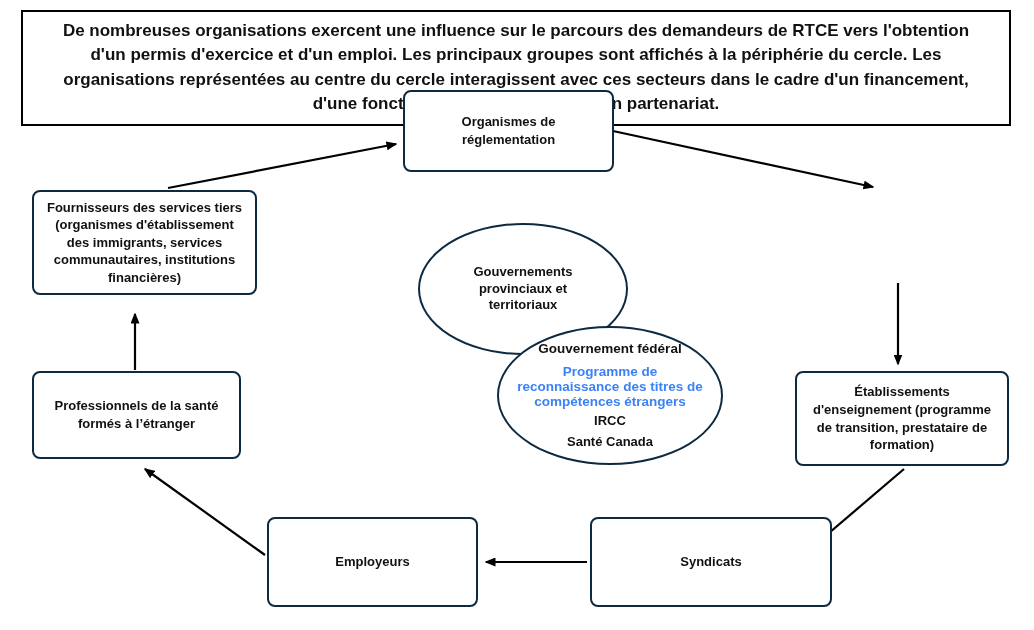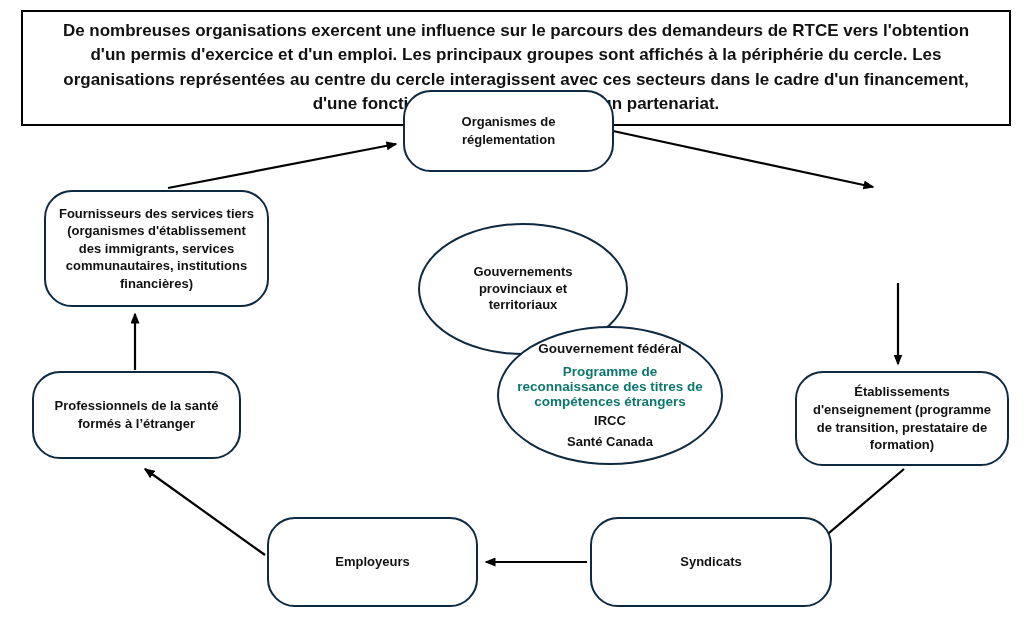--- a/index.html
+++ b/index.html
@@ -9,40 +9,40 @@
     overflow:hidden;
   }
   #header-box{
     position:absolute;left:21px;top:10px;width:990px;box-sizing:border-box;
     border:2.5px solid #000;background:#fff;
     padding:7px 28px;text-align:center;
     font-size:17px;line-height:1.44;
   }
   .node{
     position:absolute;box-sizing:border-box;background:#fff;
-    border:2.5px solid #0e2a41;border-radius:28px;
+    border:2.5px solid #0e2a41;border-radius:8px;
     display:flex;align-items:center;justify-content:center;
     text-align:center;font-size:13px;line-height:1.35;
     padding:6px 9px;z-index:2;
   }
   .ellipse{
     position:absolute;box-sizing:border-box;background:#fff;
     border:2.5px solid #0e2a41;border-radius:50%;
     display:flex;align-items:center;justify-content:center;
     text-align:center;font-size:13px;line-height:1.3;
   }
   .ellipse .inner{margin:0 auto;}
   #ellipse-provincial{left:418px;top:223px;width:210px;height:132px;z-index:3;}
   #ellipse-provincial .inner{width:150px;}
   #ellipse-surveillance{left:322px;top:320px;width:193px;height:143px;z-index:4;}
   #ellipse-surveillance .inner{width:140px;}
   #ellipse-federal{left:497px;top:326px;width:226px;height:139px;z-index:5;}
   #ellipse-federal .inner{width:186px;}
   #ellipse-federal .fed-title{display:block;font-size:13.5px;margin-bottom:6px;}
-  #ellipse-federal .fed-program{display:block;color:#0f766e;font-size:13.5px;line-height:1.12;}
+  #ellipse-federal .fed-program{display:block;color:#3b82f6;font-size:13.5px;line-height:1.12;}
   #ellipse-federal .fed-line{display:block;font-size:13px;margin-top:4px;}
   #arrow-layer{position:absolute;left:0;top:0;z-index:1;}
 </style>
 </head>
 <body>
 
 <div id="canvas">
 
   <div id="header-box">
     <span>De nombreuses organisations exercent une influence sur le parcours des demandeurs de RTCE vers l'obtention d'un permis d'exercice et d'un emploi. Les principaux groupes sont affichés à la périphérie du cercle. Les organisations représentées au centre du cercle interagissent avec ces secteurs dans le cadre d'un financement, d'une fonction de surveillance ou d'un partenariat.</span>
@@ -60,21 +60,21 @@
     <line x1="904" y1="469" x2="802" y2="556" stroke="#000" stroke-width="2.2" marker-end="url(#ah)"></line>
     <line x1="587" y1="562" x2="486" y2="562" stroke="#000" stroke-width="2.2" marker-end="url(#ah)"></line>
     <line x1="265" y1="555" x2="145" y2="469" stroke="#000" stroke-width="2.2" marker-end="url(#ah)"></line>
     <line x1="135" y1="370" x2="135" y2="314" stroke="#000" stroke-width="2.2" marker-end="url(#ah)"></line>
   </svg>
 
   <div class="node" style="left:403px;top:90px;width:211px;height:82px;">
     <span>Organismes de réglementation</span>
   </div>
 
-  <div class="node" style="left:44px;top:190px;width:225px;height:117px;">
+  <div class="node" style="left:32px;top:190px;width:225px;height:105px;">
     <span>Fournisseurs des services tiers (organismes d'établissement des immigrants, services communautaires, institutions financières)</span>
   </div>
 
 
   <div class="node" style="left:32px;top:371px;width:209px;height:88px;">
     <span>Professionnels de la santé formés à l’étranger</span>
   </div>
 
   <div class="node" style="left:795px;top:371px;width:214px;height:95px;">
     <span>Établissements d'enseignement (programme de transition, prestataire de formation)</span>

